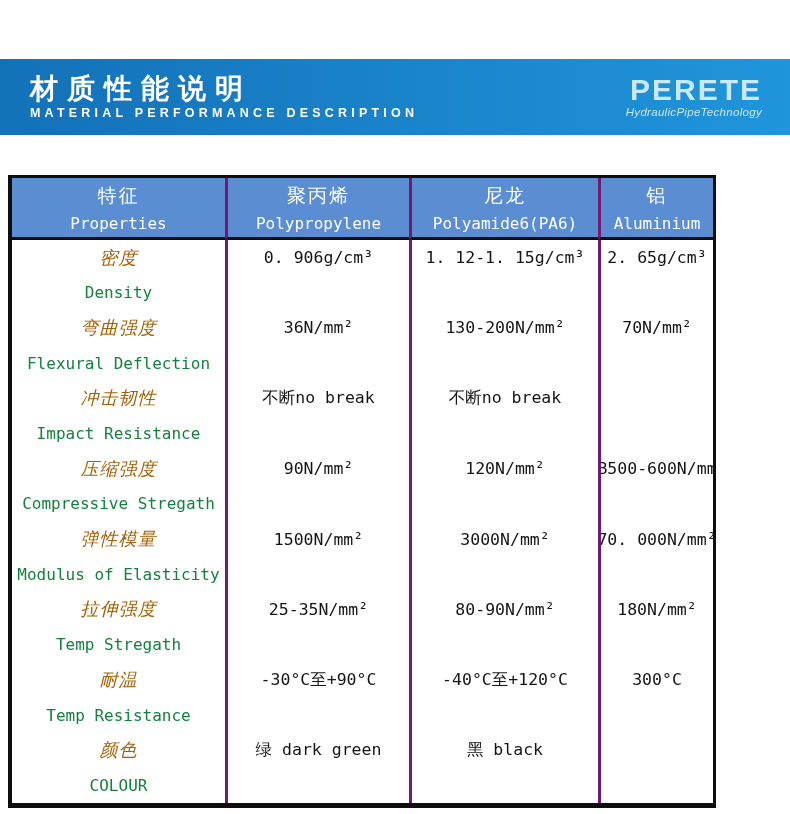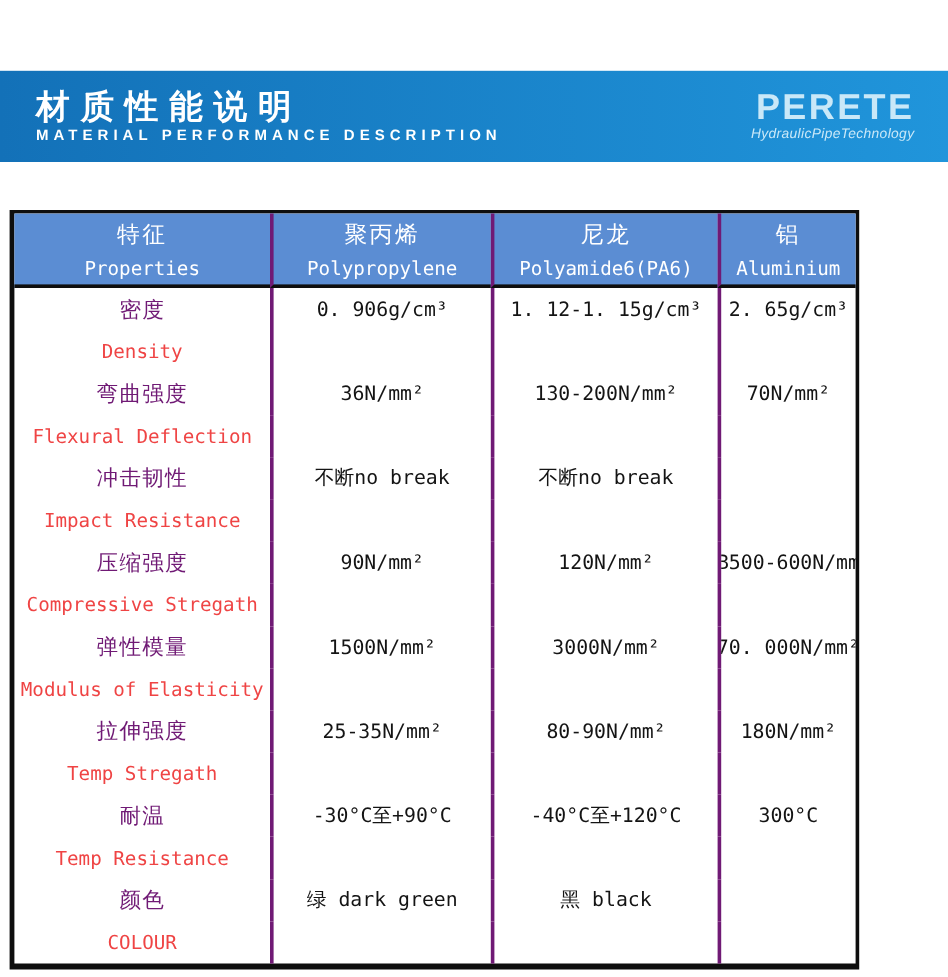--- a/index.html
+++ b/index.html
@@ -49,22 +49,22 @@
     display:flex;align-items:center;justify-content:center;
     box-sizing:border-box;overflow:hidden;white-space:nowrap;
   }
   .cell.bl{border-left:3px solid #701a75;}
   .hcell{
     flex-direction:column;gap:5px;
     border-bottom:3px solid #0e0e0e;color:#ffffff;
   }
   .h-zh{font-size:19px;letter-spacing:2px;}
   .h-en{font-size:16px;}
-  .t-zh{font-size:18px;color:#701a75;letter-spacing:1px;}
-  .t-en{font-size:16px;color:#ef4444;}
+  .t-zh{font-size:18px;color:#a16207;letter-spacing:1px;font-style:italic;}
+  .t-en{font-size:16px;color:#15803d;}
   .t-val{font-size:16.5px;color:#141414;}
 </style>
 </head>
 <body>
 
 <div class="banner" style="background: linear-gradient(90deg, rgb(19, 113, 184), rgb(32, 149, 219));">
   <div class="banner-left">
     <div class="banner-title">材质性能说明</div>
     <div class="banner-sub">MATERIAL PERFORMANCE DESCRIPTION</div>
   </div>

